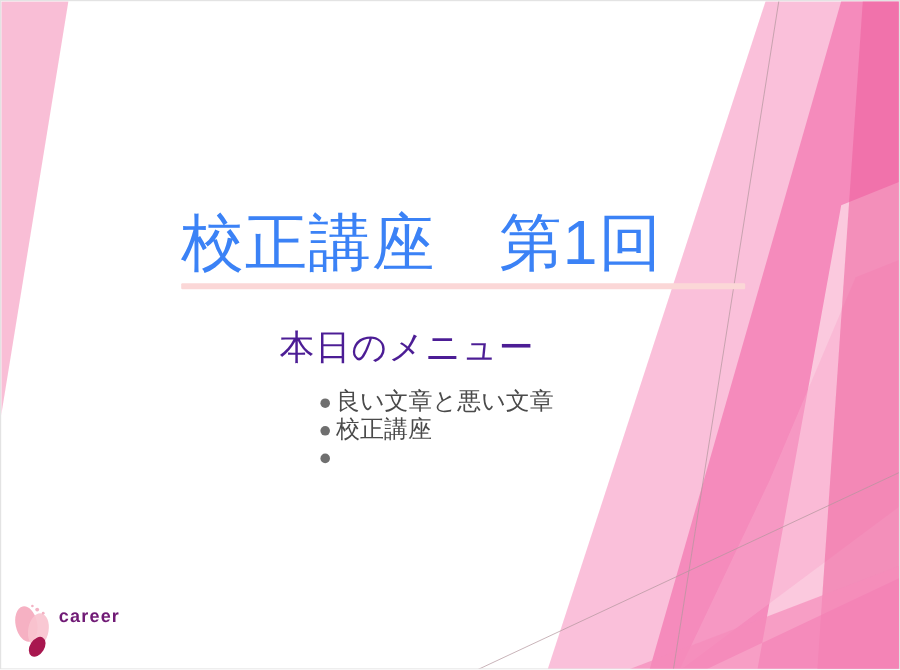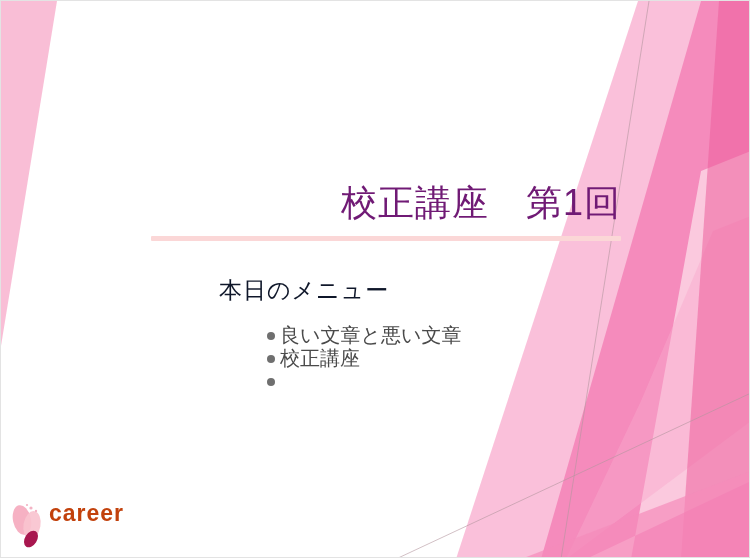--- a/index.html
+++ b/index.html
@@ -32,45 +32,45 @@
     left: 0;
     top: 0;
     width: 750px;
     height: 558px;
   }
   .slide-title {
     position: absolute;
     left: 150px;
     top: 176px;
     width: 470px;
-    text-align: right;
-    font-size: 36px;
+    text-align: left;
+    font-size: 52px;
     line-height: 52px;
     letter-spacing: 1px;
-    color: #701a75;
+    color: #3b82f6;
     white-space: nowrap;
     font-weight: normal;
   }
   .title-rule {
     position: absolute;
     left: 150px;
     top: 235px;
     width: 470px;
     height: 5px;
     background: #fbd7d7;
     border-radius: 1px;
   }
   .subtitle {
     position: absolute;
-    left: 218px;
+    left: 232px;
     top: 274px;
-    font-size: 23px;
+    font-size: 29px;
     line-height: 30px;
     letter-spacing: 1px;
-    color: #0f172a;
+    color: #4c1d95;
     white-space: nowrap;
   }
   .bullet-list {
     position: absolute;
     left: 266px;
     top: 324px;
     margin: 0;
     padding: 0;
     list-style: none;
   }
@@ -108,25 +108,25 @@
   }
   .logo-text {
     position: absolute;
     left: 38px;
     top: 1px;
     width: 112px;
     height: 48px;
     color: #ef8fa8;
   }
   .logo-word {
-    font-size: 23px;
+    font-size: 15px;
     line-height: 23px;
     letter-spacing: 1px;
     font-weight: bold;
-    color: #c2410c;
+    color: #701a75;
     display: block;
   }
   .logo-word.second {
     margin-top: 2px;
     margin-left: 13px;
   }
 </style>
 </head>
 <body>
 

